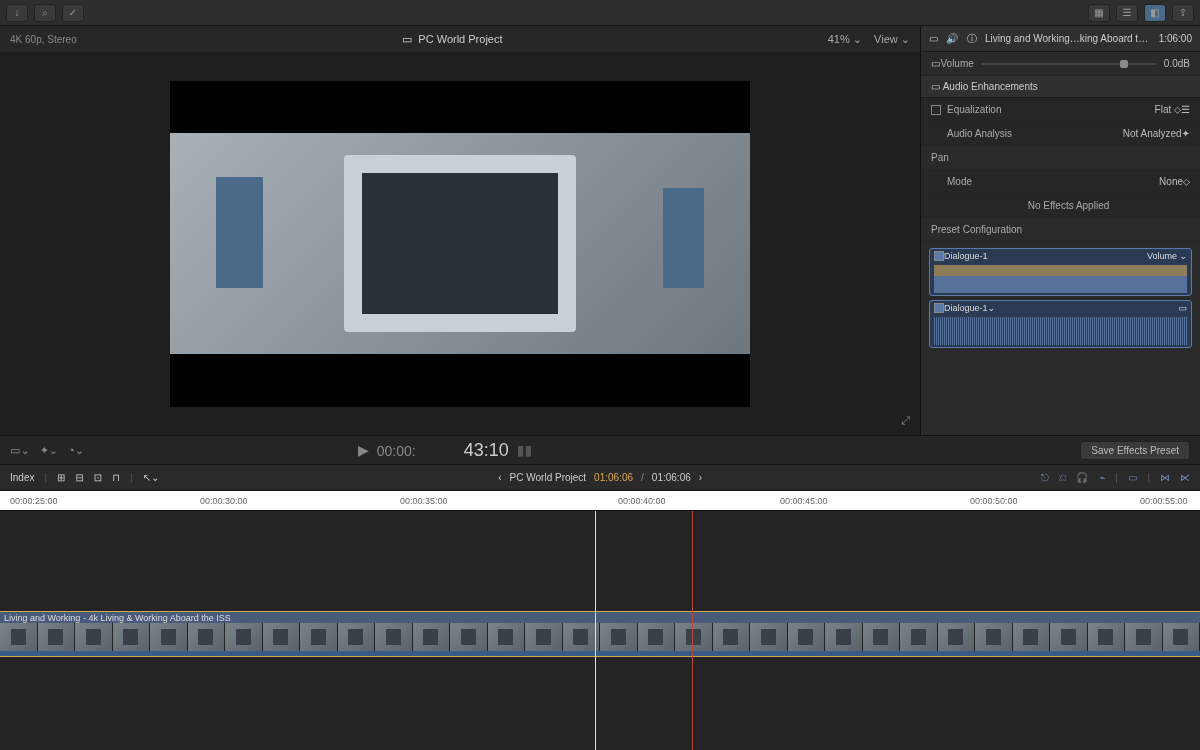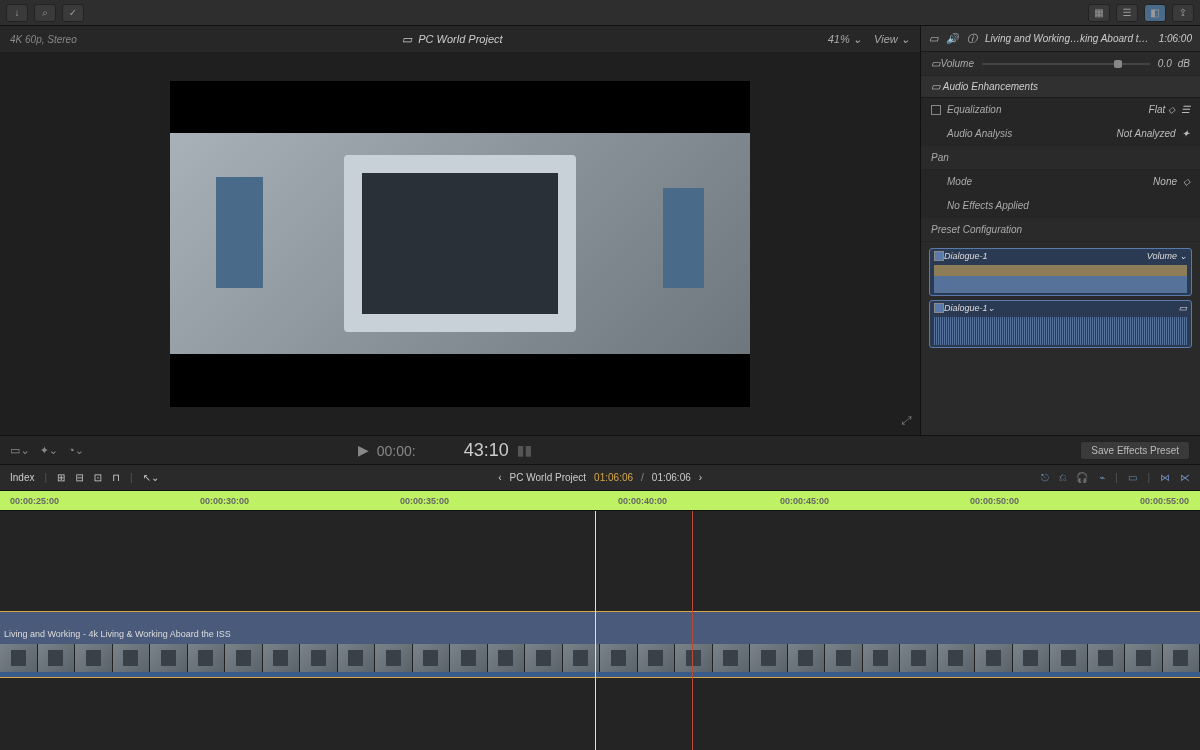--- a/index.html
+++ b/index.html
@@ -2,65 +2,65 @@
 <html><head>
 <meta charset="utf-8">
 <style>
 *{margin:0;padding:0;box-sizing:border-box;font-family:-apple-system,Helvetica,Arial,sans-serif;}
 body{background:#1a1a1a;color:#ccc;font-size:11px;width:1200px;height:750px;overflow:hidden;}
 .topbar{height:26px;background:#2e2e2e;display:flex;align-items:center;padding:0 6px;border-bottom:1px solid #111;}
 .topbar .left{display:flex;gap:6px;}
 .topbar .right{margin-left:auto;display:flex;gap:6px;align-items:center;}
 .tbtn{width:22px;height:18px;background:#3a3a3a;border:1px solid #222;border-radius:3px;display:flex;align-items:center;justify-content:center;color:#999;font-size:10px;cursor:pointer;}
 .tbtn.active{background:#4a6a8a;}
-.main{display:flex;height:409px;font-style:italic;}
+.main{display:flex;height:409px;}
 .viewer-col{flex:1;display:flex;flex-direction:column;background:#1f1f1f;}
 .viewer-head{height:26px;display:flex;align-items:center;padding:0 10px;background:#272727;}
 .vh-left{color:#888;font-size:10px;}
 .vh-center{margin:0 auto;display:flex;align-items:center;gap:6px;color:#ccc;}
 .vh-right{display:flex;gap:12px;align-items:center;color:#aaa;}
 .viewer-body{flex:1;display:flex;align-items:center;justify-content:center;background:#1f1f1f;position:relative;}
 .video-frame{width:580px;height:326px;background:#000;position:relative;overflow:hidden;}
 .iss-scene{position:absolute;top:16%;left:0;right:0;bottom:16%;background:linear-gradient(135deg,#a8b0b8 0%,#8a929a 50%,#6e767e 100%);}
 .iss-hatch{position:absolute;left:30%;top:10%;width:40%;height:80%;background:#2a3038;border:18px solid #c8d0d8;border-radius:4px;}
 .iss-panel{position:absolute;background:#4a6a8a;}
 .iss-panel.p1{left:8%;top:20%;width:8%;height:50%;}
 .iss-panel.p2{right:8%;top:25%;width:7%;height:45%;}
 .inspector{width:280px;background:#2a2a2a;border-left:1px solid #111;display:flex;flex-direction:column;overflow:hidden;}
 .insp-head{height:26px;display:flex;align-items:center;padding:0 8px;gap:8px;background:#2f2f2f;border-bottom:1px solid #1a1a1a;font-size:10px;}
 .insp-head .clip{flex:1;color:#ccc;white-space:nowrap;overflow:hidden;text-overflow:ellipsis;}
 .insp-row{display:flex;align-items:center;padding:4px 10px;min-height:24px;border-bottom:1px solid #242424;font-size:10px;}
-.insp-row.dark{background:#262626;}
+.insp-row.dark{background:#262626;justify-content:center;}
 .insp-row .label{color:#aaa;}
-.insp-row .val{margin-left:auto;color:#bbb;display:flex;gap:6px;align-items:center;}
+.insp-row .val{margin-left:auto;color:#bbb;display:flex;gap:0;align-items:center;}
 .insp-section{padding:5px 10px;background:#303030;color:#ccc;font-size:10px;border-bottom:1px solid #1a1a1a;}
 .slider-track{flex:1;height:2px;background:#444;margin:0 8px;position:relative;}
 .slider-thumb{position:absolute;right:28px;top:-3px;width:8px;height:8px;background:#888;border-radius:2px;}
 .audio-config{padding:6px 8px;}
 .wave-box{height:48px;background:#2a3a52;border:1px solid #5a7aaa;border-radius:3px;margin-bottom:4px;padding:2px 4px;position:relative;}
 .wave-box .wbhead{display:flex;align-items:center;color:#ddd;font-size:9px;gap:0;}
 .wave-box .wf{position:absolute;left:4px;right:4px;bottom:2px;height:28px;background:repeating-linear-gradient(90deg,#6a8ab8 0 1px,transparent 1px 2px);opacity:.7;}
 .wave-box .wf2{background:linear-gradient(180deg,#b89a5a 0 40%,#6a8ab8 40%);}
 .chk{width:10px;height:10px;border:1px solid #888;background:#5a7aaa;display:inline-block;}
 .transport{height:30px;background:#252525;display:flex;align-items:center;padding:0 10px;border-top:1px solid #111;border-bottom:1px solid #111;}
 .transport .tools{display:flex;gap:10px;color:#888;}
 .transport .center{margin:0 auto;display:flex;align-items:center;gap:8px;color:#888;font-size:14px;}
 .tc-big{color:#888;}
 .tc-big .frames{color:#ccc;font-size:18px;margin-left:48px;}
 .save-preset{margin-left:auto;background:#3a3a3a;border:1px solid #222;border-radius:3px;padding:3px 10px;color:#bbb;font-size:10px;}
 .tl-toolbar{height:26px;background:#2a2a2a;display:flex;align-items:center;padding:0 10px;gap:10px;border-bottom:1px solid #111;font-size:10px;}
 .tl-toolbar .center{margin:0 auto;display:flex;gap:8px;align-items:center;}
 .tl-toolbar .right{display:flex;gap:10px;color:#6a8ab8;}
-.ruler{height:20px;background:#bef264;display:flex;align-items:center;position:relative;border-bottom:1px solid #111;color:#666;font-size:9px;font-weight:bold;}
+.ruler{height:20px;background:#ffffff;display:flex;align-items:center;position:relative;border-bottom:1px solid #111;color:#666;font-size:9px;}
 .ruler span{position:absolute;}
 .timeline{height:239px;background:#242424;position:relative;overflow:hidden;}
 .playhead{position:absolute;top:0;bottom:0;width:1px;background:#ddd;}
 .playhead.red{background:#b84a3a;}
 .clip-track{position:absolute;left:0;right:0;top:100px;height:46px;}
-.clip-label{height:12px;background:#4a5a7a;color:#ddd;font-size:9px;padding:16px 4px;line-height:12px;border-top:1px solid #d8a848;}
+.clip-label{height:12px;background:#4a5a7a;color:#ddd;font-size:9px;padding:0 4px;line-height:12px;border-top:1px solid #d8a848;}
 .clip-thumbs{height:28px;display:flex;}
 .thumb{flex:1;background:linear-gradient(135deg,#7a828a,#5a626a);border-right:1px solid #222;position:relative;}
 .thumb::after{content:"";position:absolute;left:30%;top:20%;width:40%;height:60%;background:#3a4048;}
 .clip-audio{height:6px;background:#3a5a8a;border-bottom:1px solid #d8a848;}
 .expand-icon{position:absolute;right:10px;bottom:8px;color:#888;cursor:pointer;}
 </style>
 </head>
 <body>
 
 <div class="topbar">

